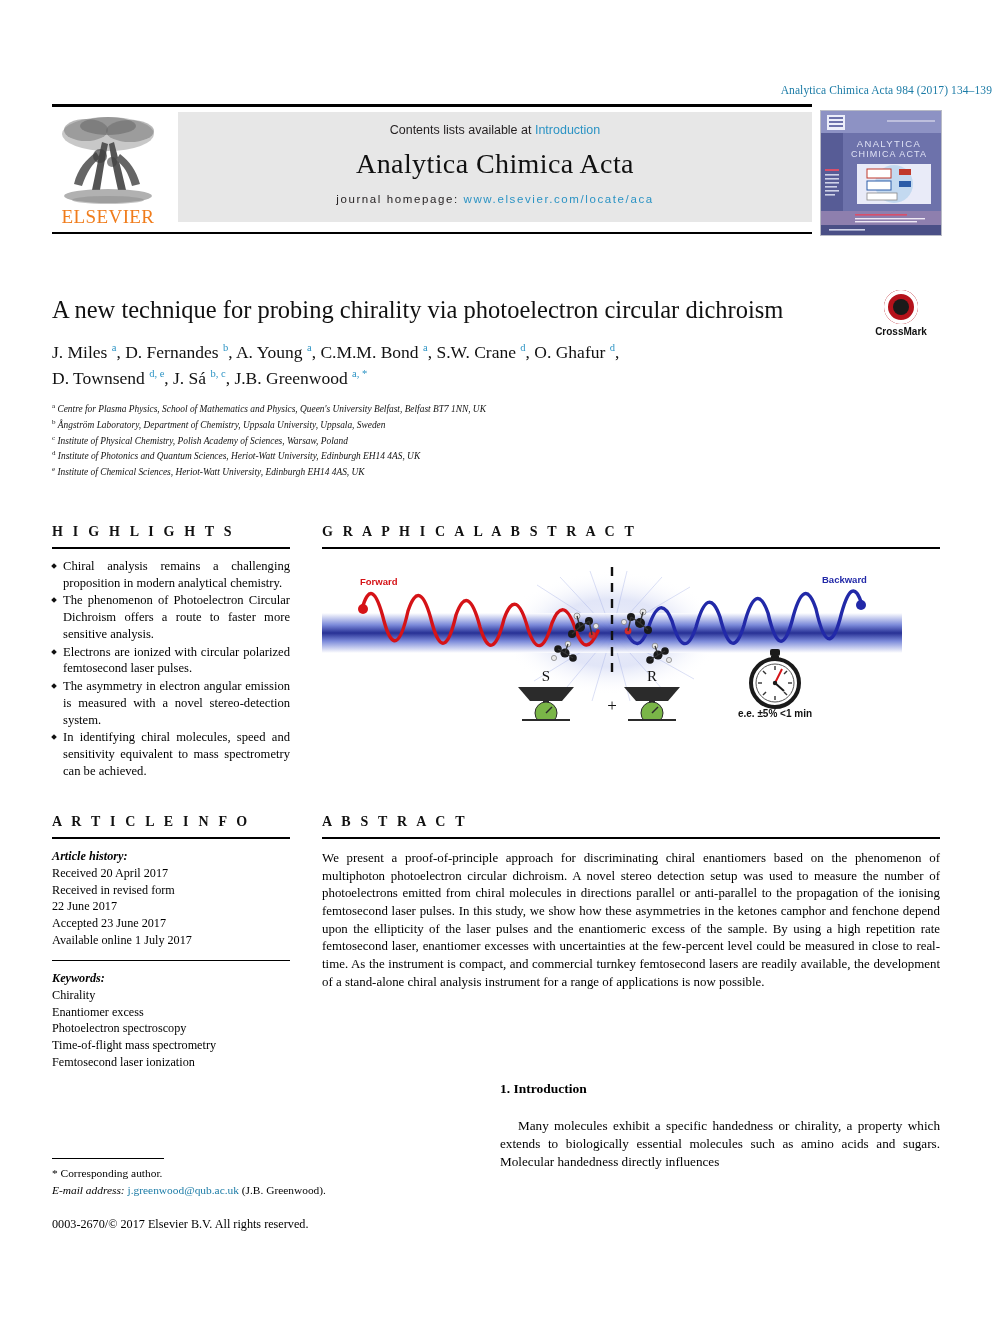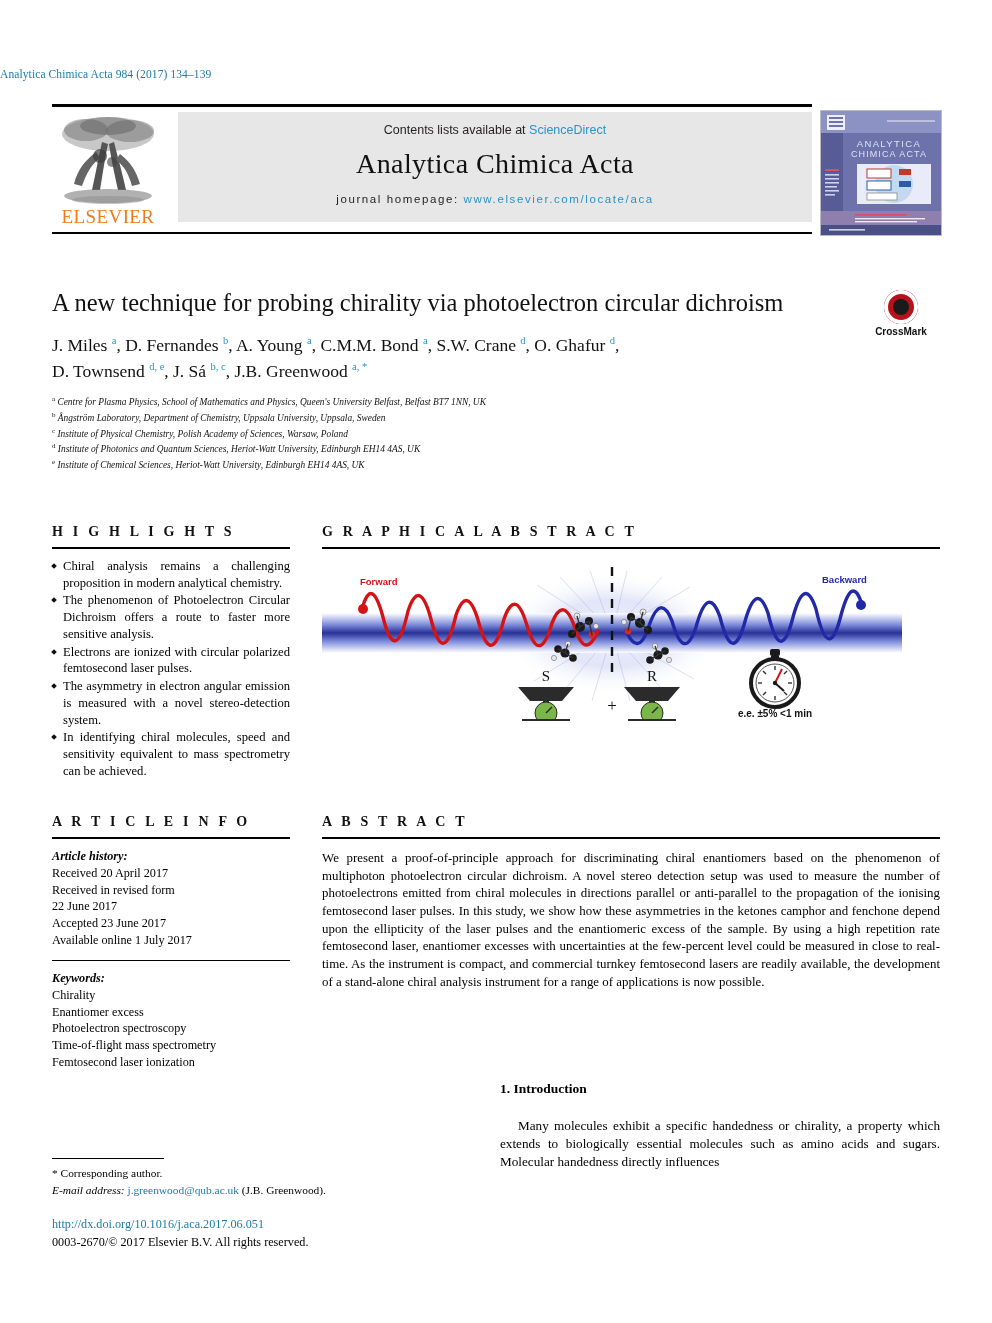--- a/index.html
+++ b/index.html
@@ -16,24 +16,24 @@
     width: 992px;
     height: 1323px;
     margin: 0 auto;
     background: #fff;
     overflow: hidden;
   }
 
   
   .running-head {
     position: absolute;
-    top: 68px;
+    top: 84px;
     left: 0;
     width: 992px;
-    text-align: left;
+    text-align: right;
     font-size: 11.5px;
     color: #1b7ba6;
     letter-spacing: .1px;
   }
 
   
   .masthead {
     position: absolute;
     top: 104px;
     left: 52px;
@@ -112,21 +112,21 @@
     top: 128px;
     left: 0;
     width: 760px;
     height: 2px;
     background: #000;
   }
 
   
   .title-block {
     position: absolute;
-    top: 288px;
+    top: 295px;
     left: 52px;
     width: 800px;
   }
   .article-title {
     font-family: "Liberation Serif", serif;
     font-size: 24.5px;
     line-height: 1.24;
     font-weight: normal;
     margin: 0;
     color: #111;
@@ -341,21 +341,21 @@
           <ellipse cx="52" cy="88" rx="36" ry="4" fill="#8c8c8c" opacity=".5"></ellipse>
           <circle cx="44" cy="44" r="7" fill="#3f3f3f" opacity=".7"></circle>
           <circle cx="56" cy="50" r="5" fill="#3f3f3f" opacity=".6"></circle>
         </g>
       </svg>
       <div class="elsevier-word">ELSEVIER</div>
     </div>
 
     <div class="mast-center">
       <div class="contents-line">
-        <span>Contents lists available at </span><span class="sd">ScienceDirect</span>
+        <span>Contents lists available at </span><span class="sd">Introduction</span>
       </div>
       <div class="journal-title">Analytica Chimica Acta</div>
       <div class="homepage-line">
         <span>journal homepage: </span><span class="url">www.elsevier.com/locate/aca</span>
       </div>
     </div>
 
     <div class="cover-thumb">
       <svg width="120" height="124" viewBox="0 0 120 124">
         <rect x="0" y="0" width="120" height="124" fill="#6d72ab"></rect>
@@ -605,17 +605,16 @@
     <div class="fn-rule"></div>
     <div class="fn-line">* Corresponding author.</div>
     <div class="fn-line">
       <span class="ital">E-mail address:</span>
       <span class="link">j.greenwood@qub.ac.uk</span>
       <span>(J.B. Greenwood).</span>
     </div>
   </div>
 
   <div class="footer-block">
-    <div class="footer-doi">http://dx.doi.org/10.1016/j.aca.2017.06.051</div>
     <div>0003-2670/© 2017 Elsevier B.V. All rights reserved.</div>
   </div>
 
 </div>
 
 </body></html>

